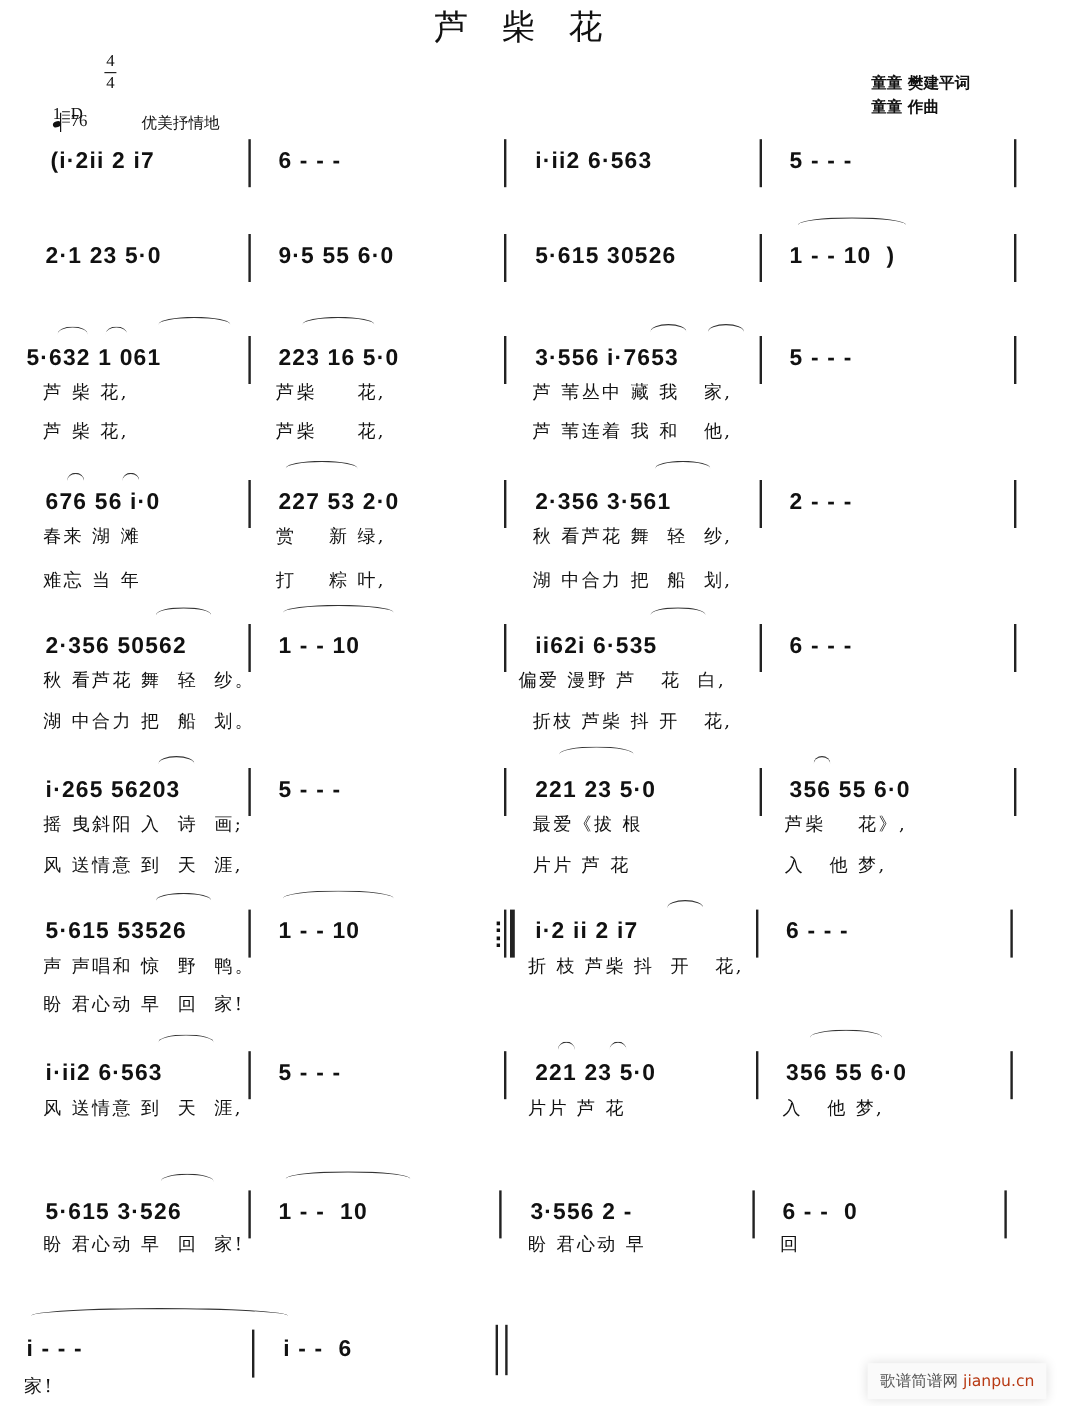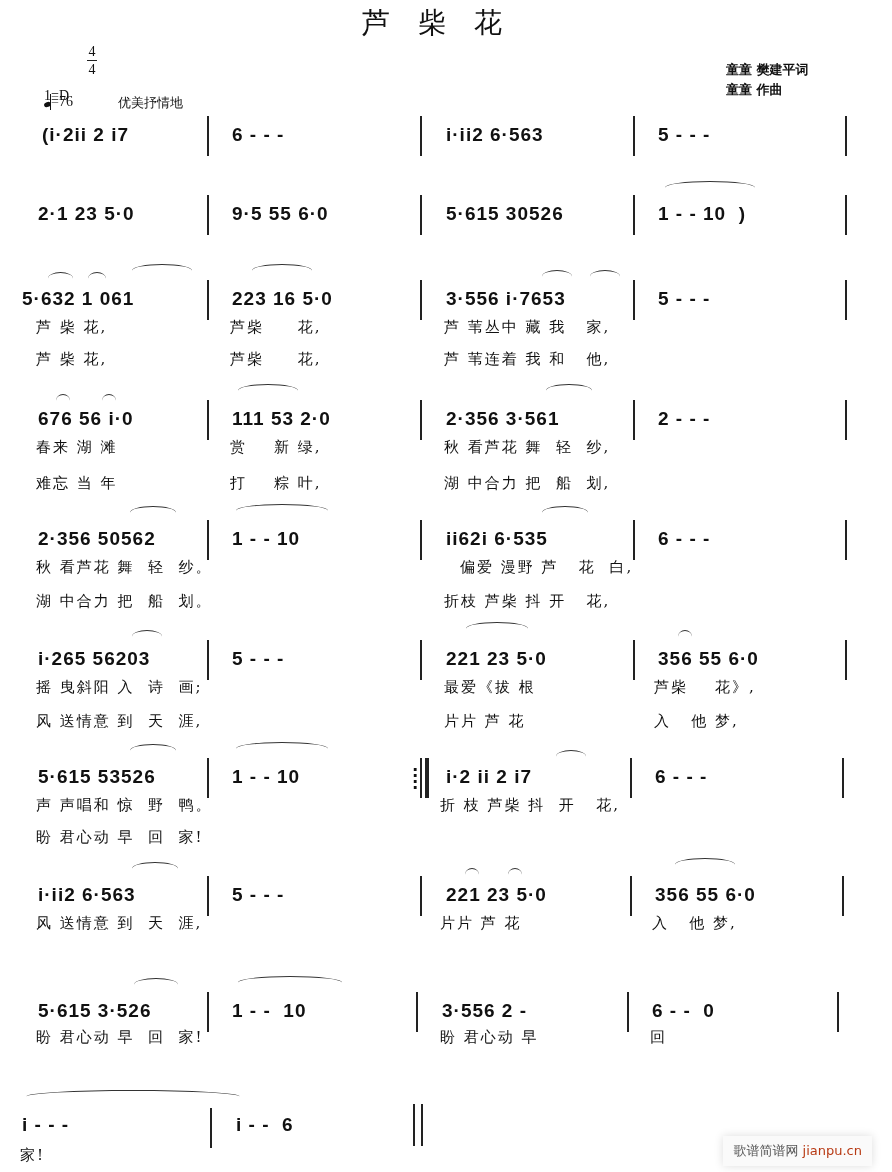--- a/index.html
+++ b/index.html
@@ -92,21 +92,21 @@
   <span class="lyric" style="left:230px;top:62px">芦柴     花,</span>
   <span class="lyric" style="left:444px;top:62px">芦 苇连着 我 和   他,</span>
 </div>
 
 <div class="row" style="top:408px;">
   <span class="slur" style="left:56px;top:-14px;width:14px"></span>
   <span class="slur" style="left:102px;top:-14px;width:14px"></span>
   <span class="measure" style="left:38px">676 56 i·0</span>
   <span class="barline" style="left:207px"></span>
   <span class="slur" style="left:238px;top:-24px;width:60px"></span>
-  <span class="measure" style="left:232px">111 53 2·0</span>
+  <span class="measure" style="left:232px">227 53 2·0</span>
   <span class="barline" style="left:420px"></span>
   <span class="slur" style="left:546px;top:-24px;width:46px"></span>
   <span class="measure" style="left:446px">2·356 3·561</span>
   <span class="barline" style="left:633px"></span>
   <span class="measure" style="left:658px">2 - - -</span>
   <span class="barline" style="left:845px"></span>
   <span class="lyric" style="left:36px;top:30px">春来 湖 滩</span>
   <span class="lyric" style="left:230px;top:30px">赏    新 绿,</span>
   <span class="lyric" style="left:444px;top:30px">秋 看芦花 舞  轻  纱,</span>
   <span class="lyric" style="left:36px;top:66px">难忘 当 年</span>
@@ -120,21 +120,21 @@
   <span class="barline" style="left:207px"></span>
   <span class="slur" style="left:236px;top:-24px;width:92px"></span>
   <span class="measure" style="left:232px">1 - - 10</span>
   <span class="barline" style="left:420px"></span>
   <span class="slur" style="left:542px;top:-22px;width:46px"></span>
   <span class="measure" style="left:446px">ii62i 6·535</span>
   <span class="barline" style="left:633px"></span>
   <span class="measure" style="left:658px">6 - - -</span>
   <span class="barline" style="left:845px"></span>
   <span class="lyric" style="left:36px;top:30px">秋 看芦花 舞  轻  纱。</span>
-  <span class="lyric" style="left:460px;top:30px">偏爱 漫野 芦   花  白,</span>
+  <span class="lyric" style="left:432px;top:30px">偏爱 漫野 芦   花  白,</span>
   <span class="lyric" style="left:36px;top:64px">湖 中合力 把  船  划。</span>
   <span class="lyric" style="left:444px;top:64px">折枝 芦柴 抖 开   花,</span>
 </div>
 
 <div class="row" style="top:648px;">
   <span class="slur" style="left:132px;top:-18px;width:30px"></span>
   <span class="measure" style="left:38px">i·265 56203</span>
   <span class="barline" style="left:207px"></span>
   <span class="measure" style="left:232px">5 - - -</span>
   <span class="barline" style="left:420px"></span>

